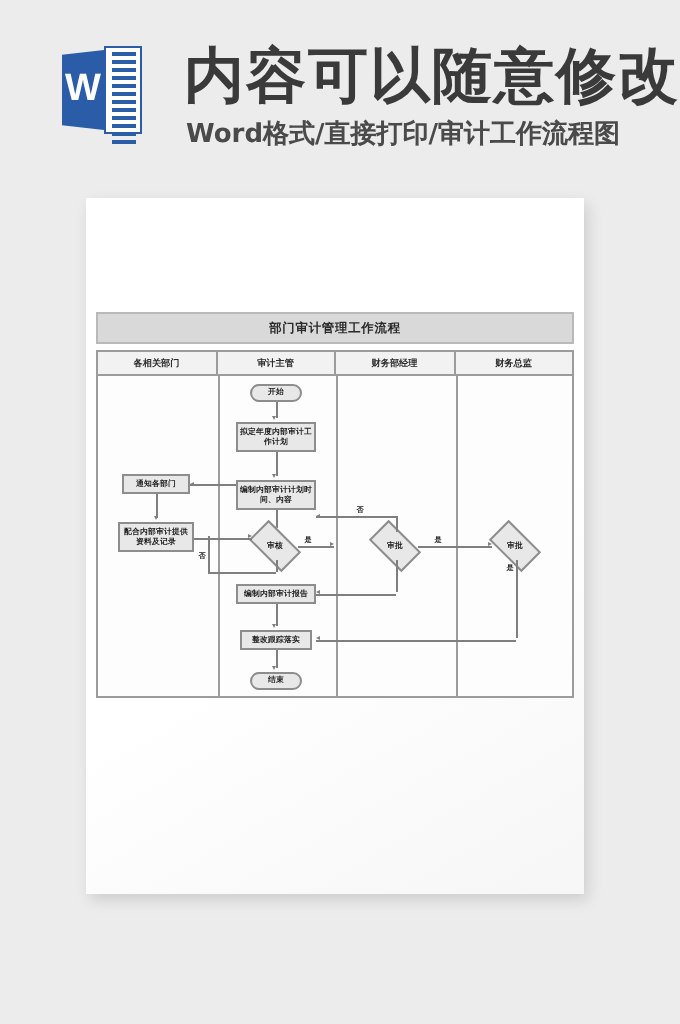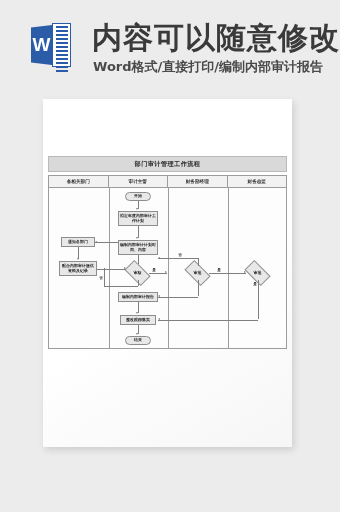--- a/index.html
+++ b/index.html
@@ -159,21 +159,21 @@
         <i></i>
         <i></i>
         <i></i>
         <i></i>
         <i></i>
         <i></i>
     </div>
   </div>
 
   <div class="banner-title">内容可以随意修改</div>
-  <div class="banner-sub">Word格式/直接打印/编制内部审计报告</div>
+  <div class="banner-sub">Word格式/直接打印/审计工作流程图</div>
 </div>
 
 <div class="sheet">
 
   <div class="doc-title">部门审计管理工作流程</div>
 
   <div class="tbl">
 
     <div class="tbl-head">
       <div class="th">各相关部门</div>

